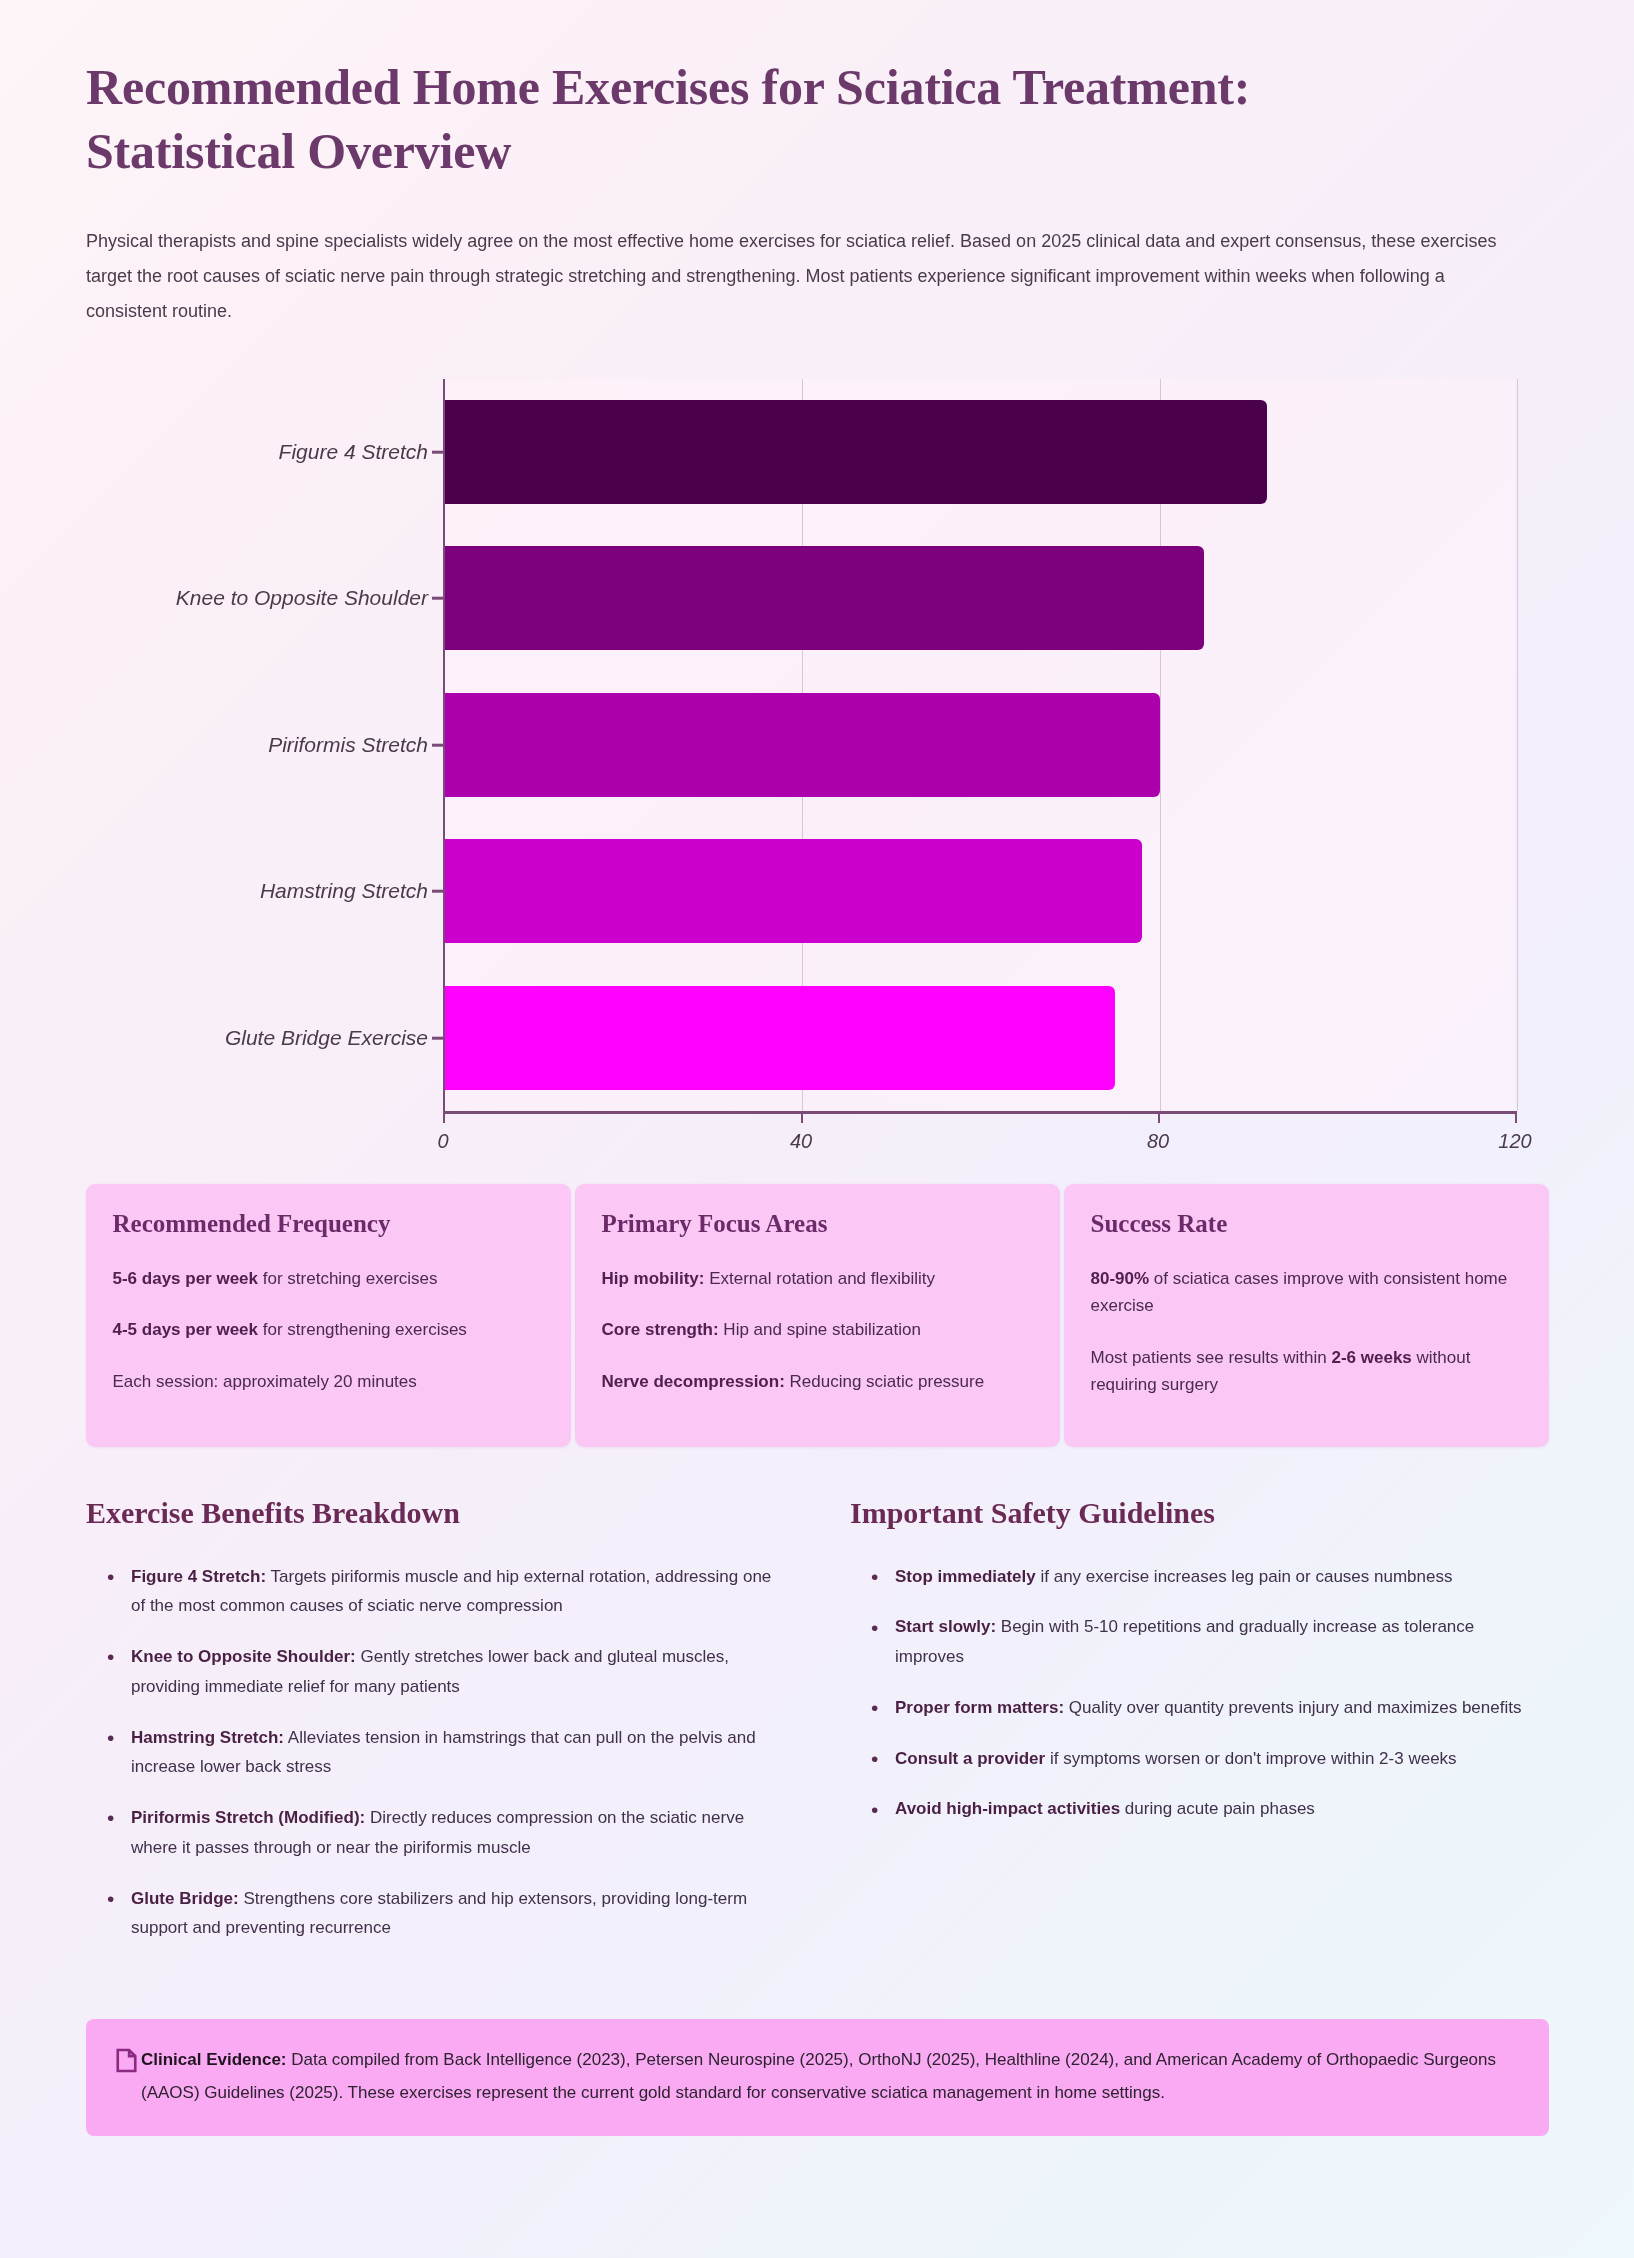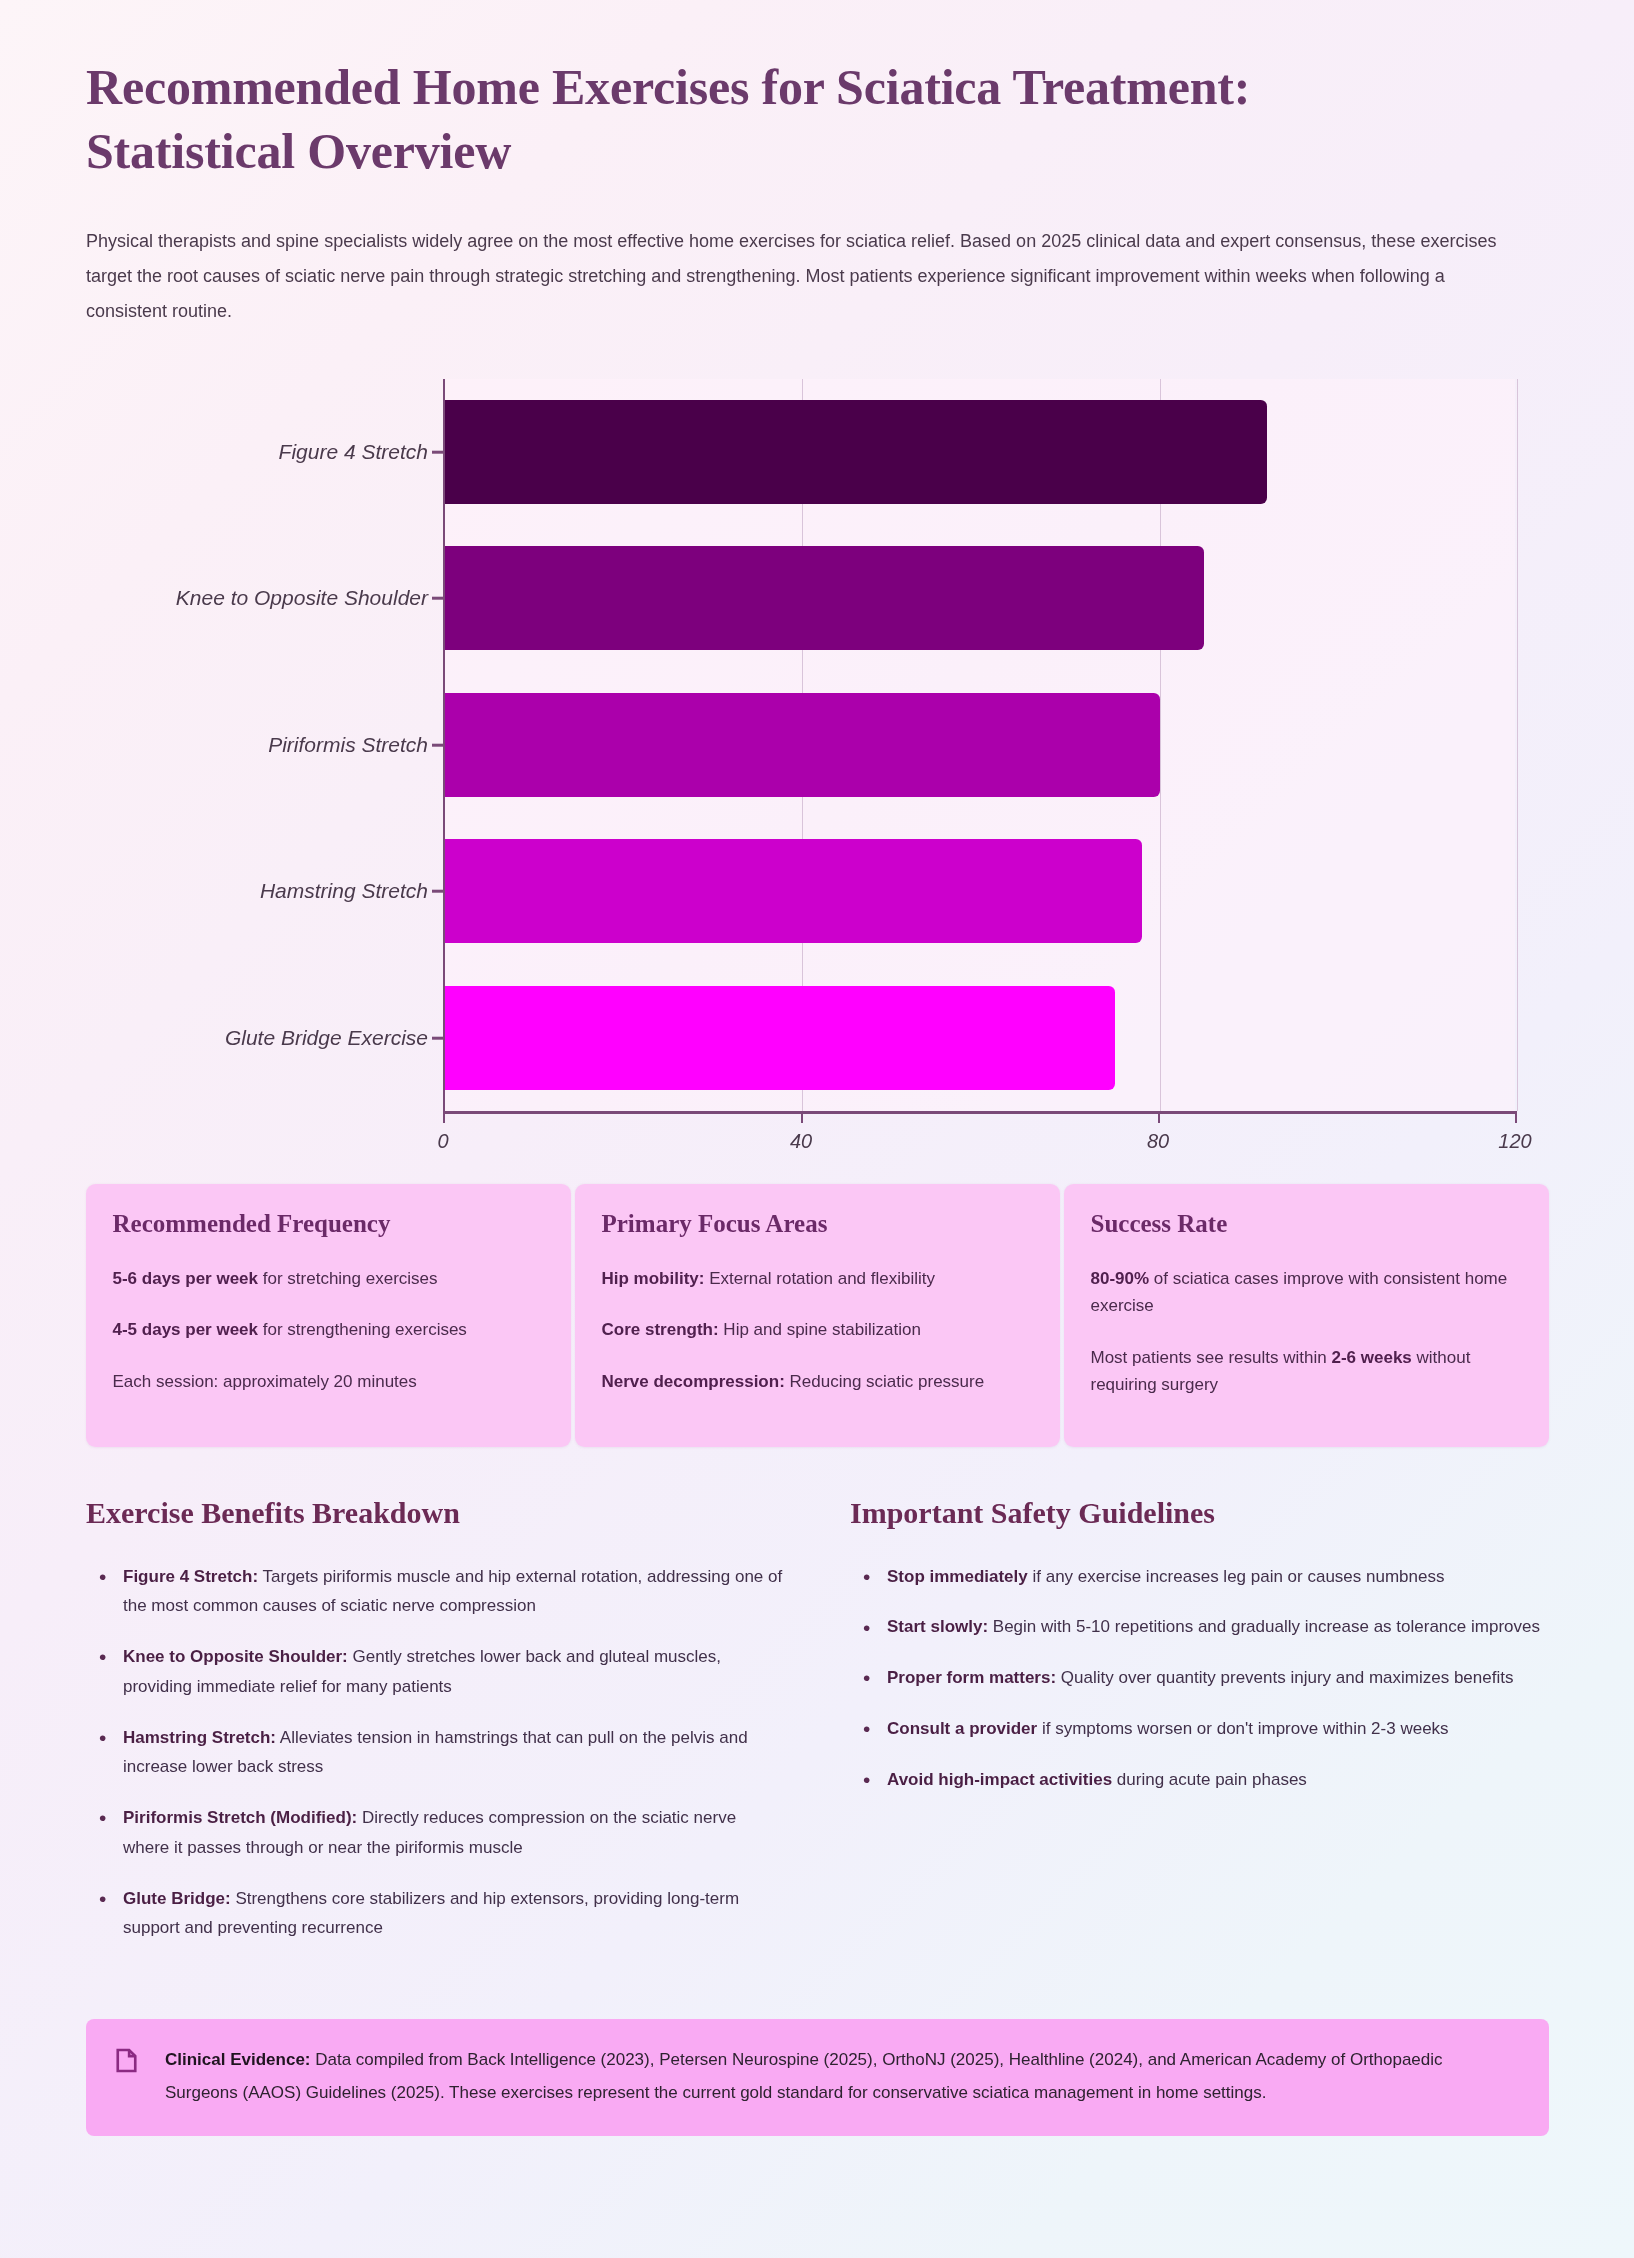--- a/index.html
+++ b/index.html
@@ -169,21 +169,21 @@
   }
   .col { flex: 1; }
   .col h2 {
     font-family: "Liberation Serif", serif;
     font-size: 30px;
     font-weight: 700;
     color: #6b2a55;
     margin: 0 0 32px 0;
   }
   .col ul {
-    margin: 0;
+    margin: 8px;
     padding-left: 37px;
     list-style: none;
   }
   .col li {
     position: relative;
     font-size: 17px;
     line-height: 1.75;
     color: #41304a;
     margin-bottom: 21px;
   }
@@ -198,21 +198,21 @@
   }
   .col li b { font-weight: 700; color: #4a1f44; }
 
   
   .note {
     margin-top: 55px;
     background: #f9aaf3;
     border-radius: 8px;
     padding: 24px 30px 26.5px 30px;
     display: flex;
-    gap: 28px;
+    gap: 4px;
     align-items: flex-start;
   }
   .note-icon {
     flex: 0 0 auto;
     margin-top: 5.3px;
   }
   .note-text {
     font-size: 17px;
     line-height: 1.95;
     color: #2e2230;

